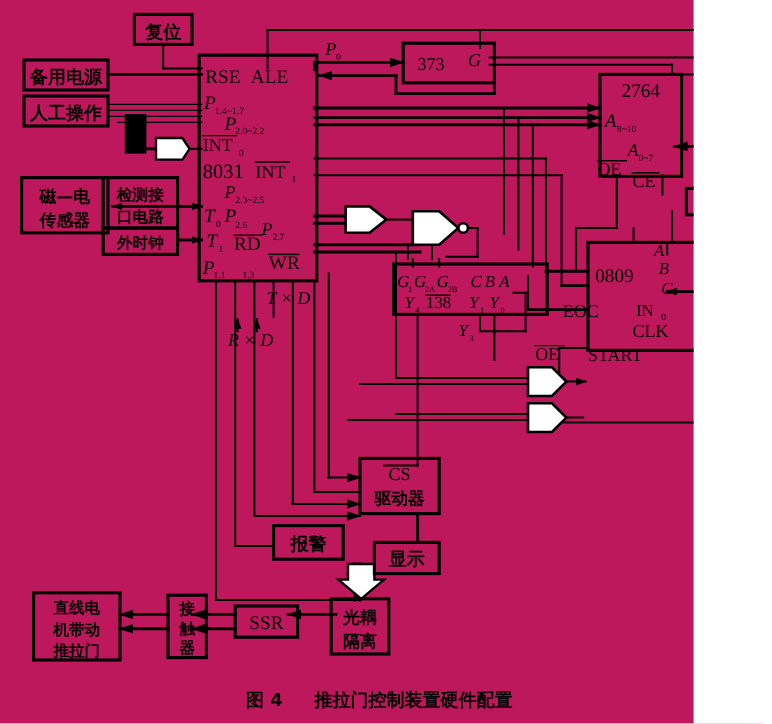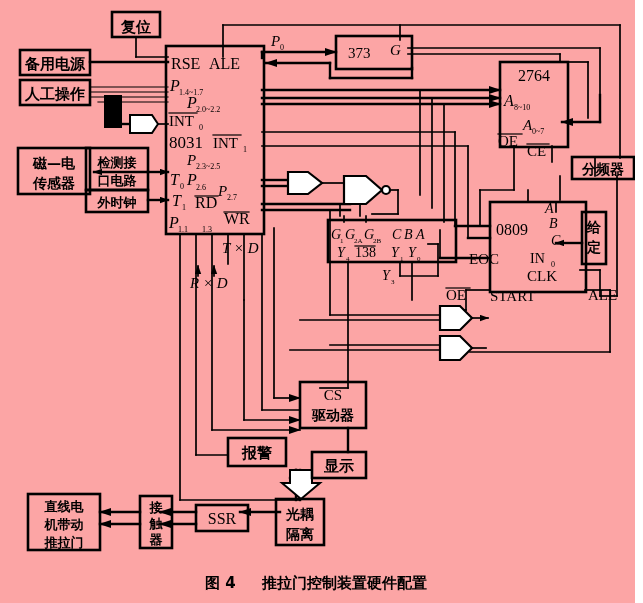--- a/index.html
+++ b/index.html
@@ -5,23 +5,23 @@
   html, body {
     margin: 0;
     padding: 0;
     background: #ffffff;
   }
   body {
     font-family: "Liberation Serif", serif;
   }
   #figure-root {
     position: relative;
-    width: 635px;
+    width: 578px;
     height: 603px;
-    background: #fca5a5;
+    background: #be185d;
     overflow: hidden;
   }
   #diagram-svg {
     position: absolute;
     left: 0;
     top: 0;
     width: 643px;
     height: 603px;
   }
   

